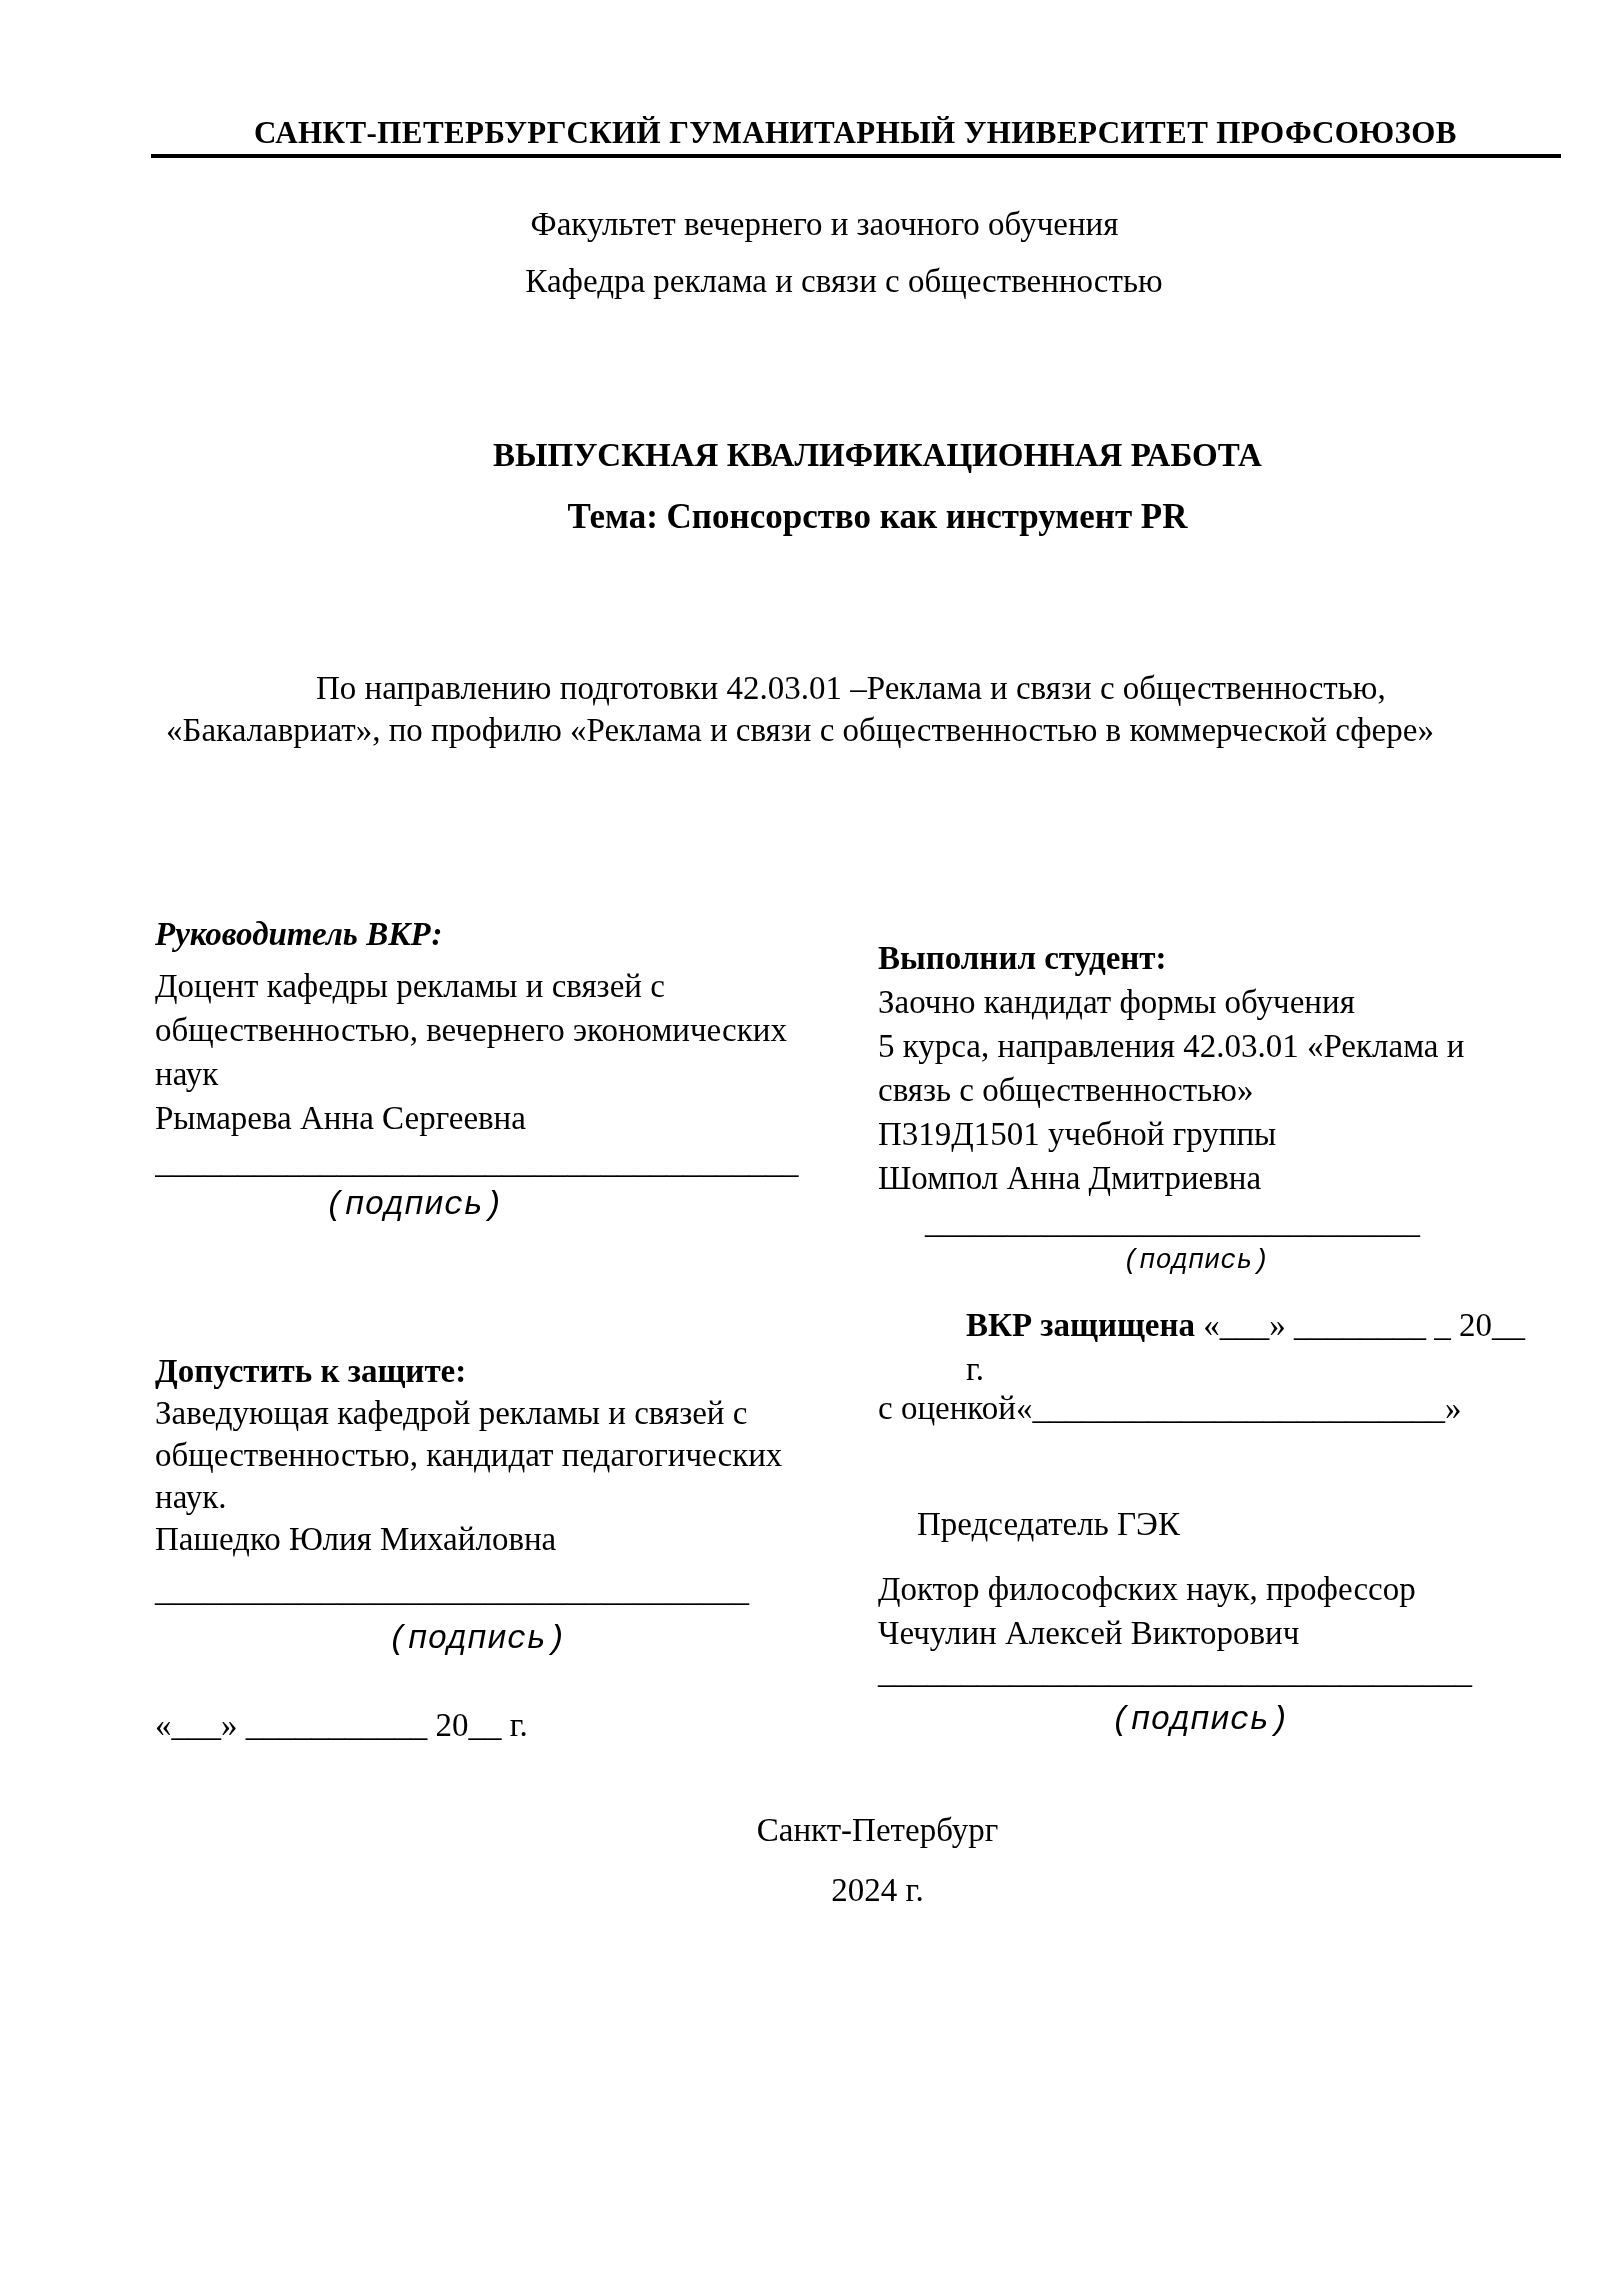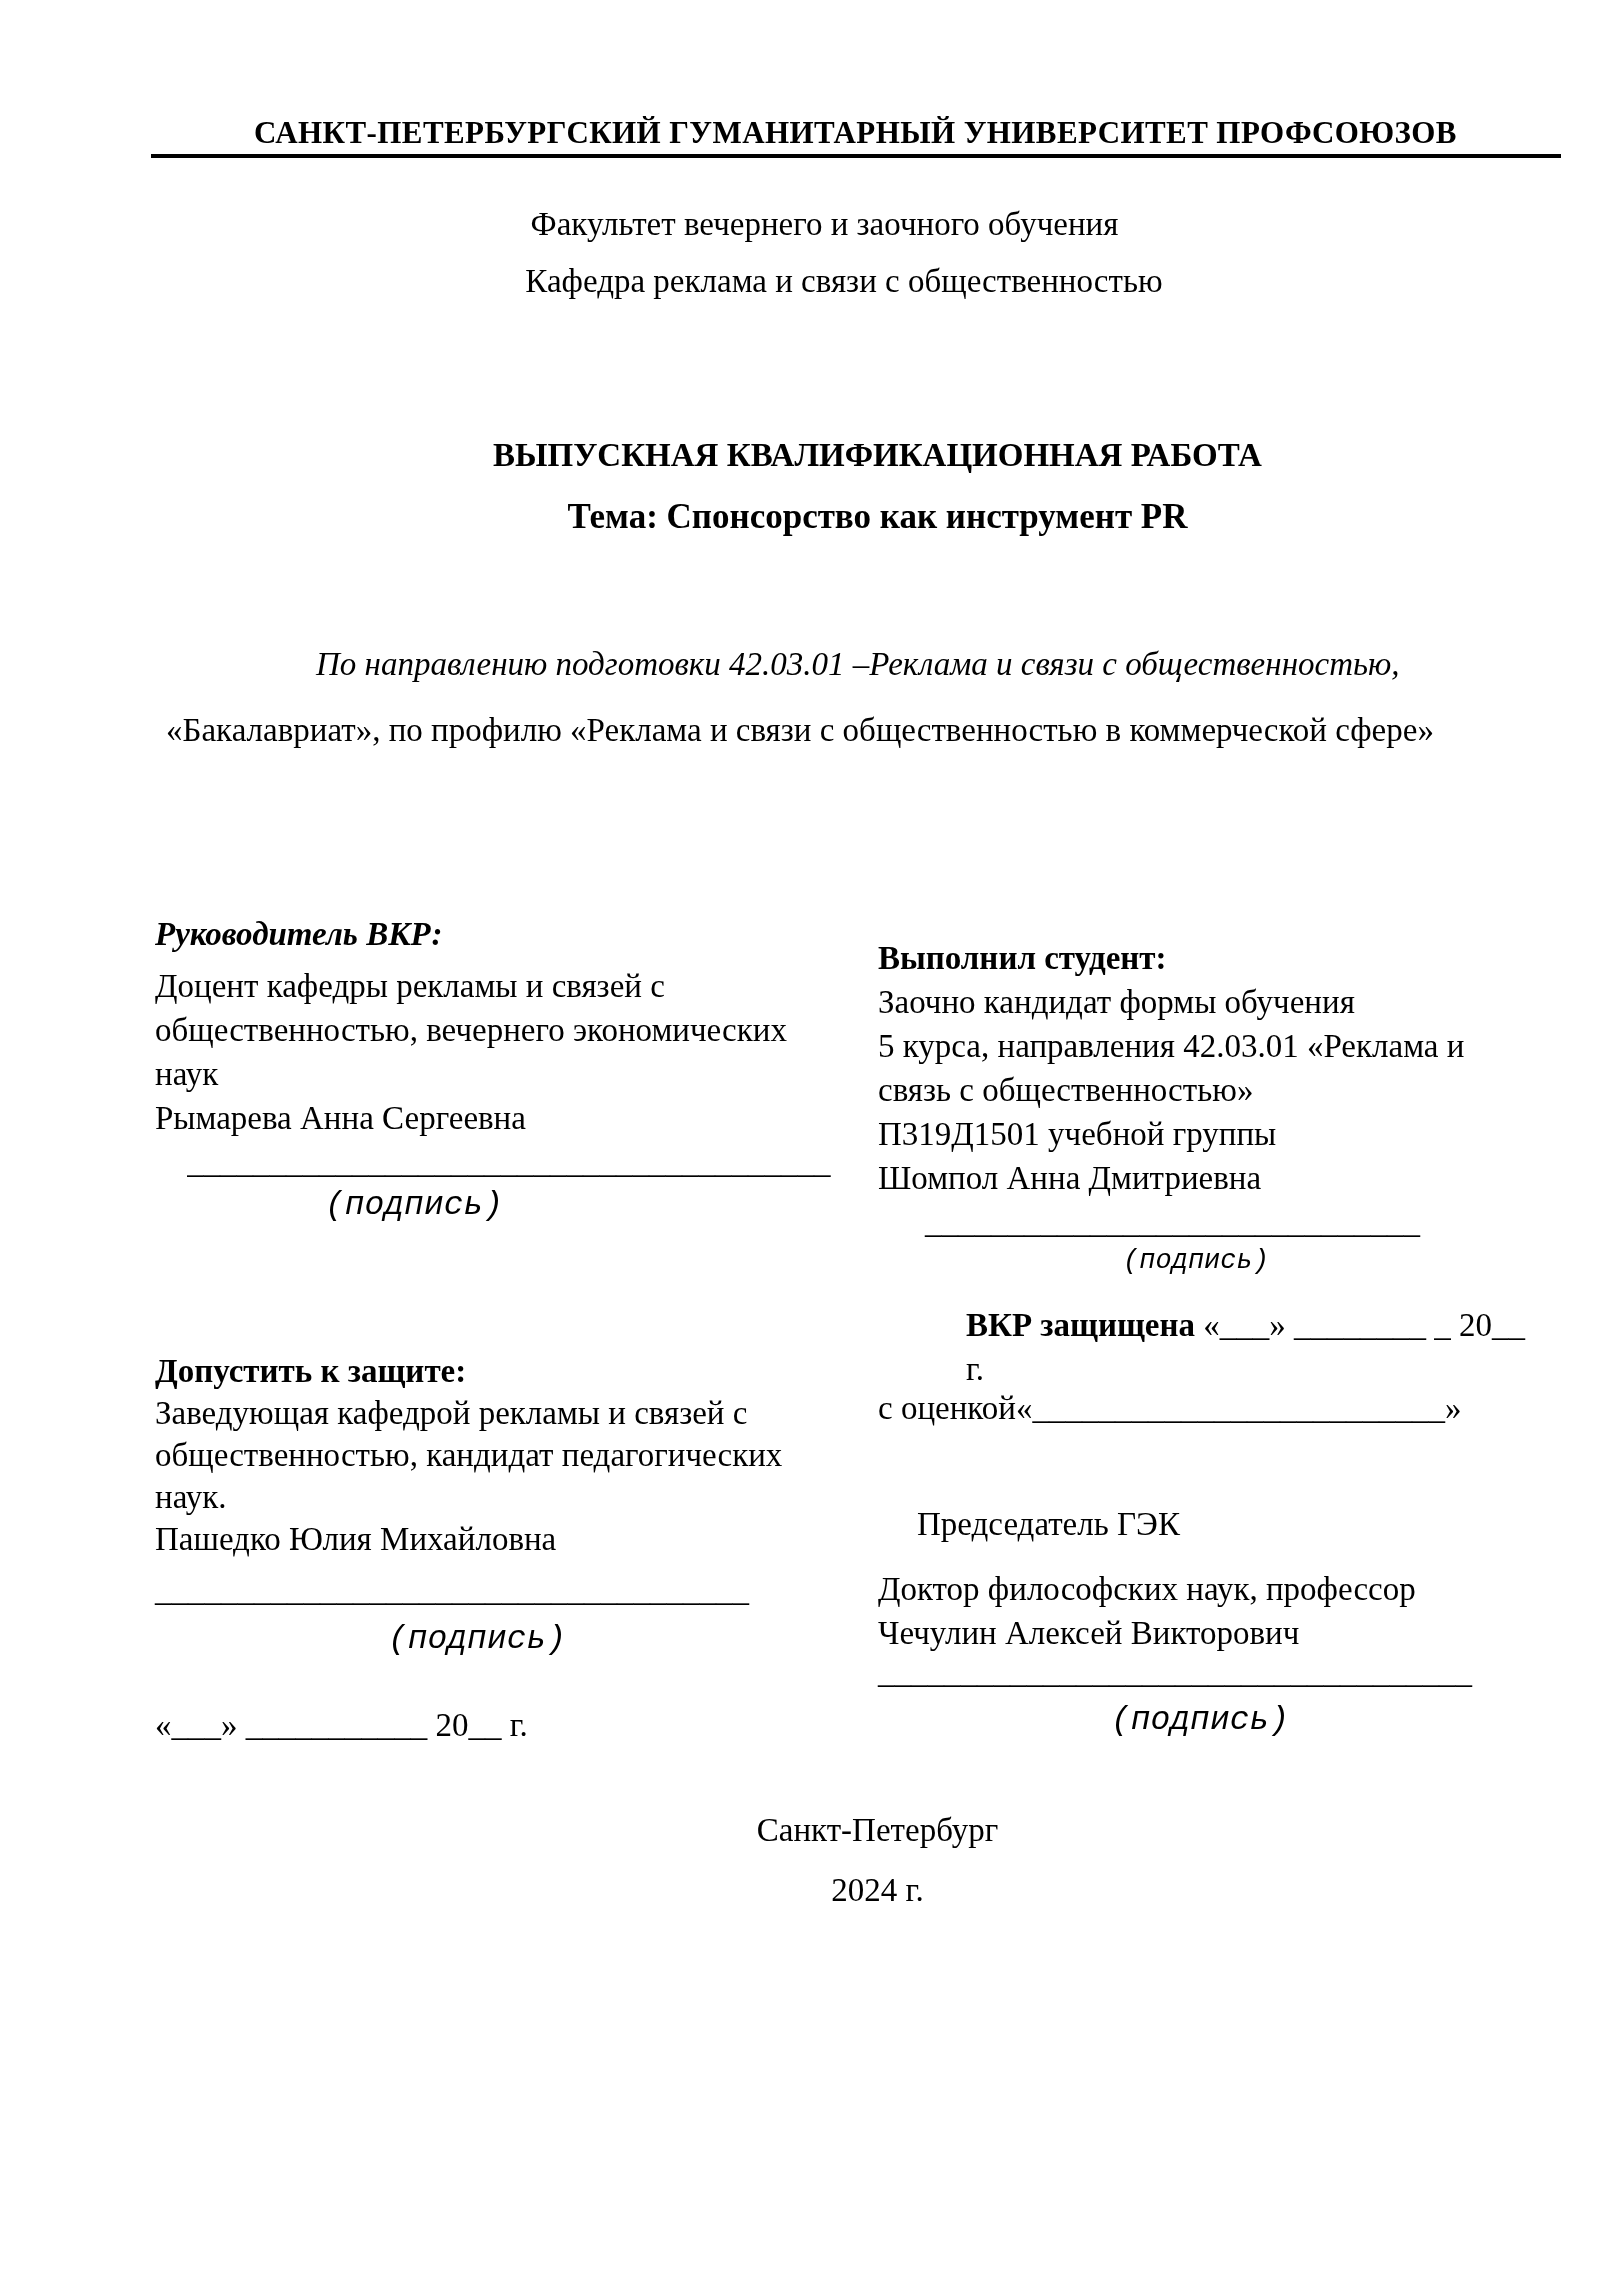--- a/index.html
+++ b/index.html
@@ -18,30 +18,30 @@
 <body>
 
 <div class="abs hdr">САНКТ-ПЕТЕРБУРГСКИЙ ГУМАНИТАРНЫЙ УНИВЕРСИТЕТ ПРОФСОЮЗОВ</div>
 <div class="hrule"></div>
 <div class="abs t c" style="left:0;width:1649px;top:204px;">Факультет вечернего и заочного обучения</div>
 <div class="abs t c" style="left:0;width:1688px;top:261px;">Кафедра реклама и связи с общественностью</div>
 
 <div class="abs t b c" style="left:0;width:1755px;top:435px;">ВЫПУСКНАЯ КВАЛИФИКАЦИОННАЯ РАБОТА</div>
 <div class="abs t b c" style="left:0;width:1755px;top:495px;font-size:35px;">Тема: Спонсорство как инструмент PR</div>
 
-<div class="abs t" style="left:316px;top:644px;font-style:italic;">По направлению подготовки 42.03.01 –Реклама и связи с общественностью,</div>
+<div class="abs t" style="left:316px;top:668px;">По направлению подготовки 42.03.01 –Реклама и связи с общественностью,</div>
 <div class="abs t" style="left:166px;top:710px;">«Бакалавриат», по профилю «Реклама и связи с общественностью в коммерческой сфере»</div>
 
 <div class="blk" style="left:155px;top:912px;width:691px;">
   <div class="b" style="margin-bottom:7.9px;font-style:italic;">Руководитель ВКР:</div>
   <div>Доцент кафедры рекламы и связей с</div>
   <div>общественностью, вечернего экономических</div>
   <div>наук</div>
   <div>Рымарева Анна Сергеевна</div>
-  <div style="height:44px;overflow:hidden;white-space:nowrap;margin-left:32px;">_______________________________________</div>
+  <div style="height:44px;overflow:hidden;white-space:nowrap;">_______________________________________</div>
   <div class="i c" style="width:518px;">(подпись)</div>
 </div>
 
 <div class="blk" style="left:878px;top:912px;width:707px;margin-top:24px;">
   <div class="b">Выполнил студент:</div>
   <div>Заочно кандидат формы обучения</div>
   <div>5 курса, направления 42.03.01 «Реклама и</div>
   <div>связь с общественностью»</div>
   <div>П319Д1501 учебной группы</div>
   <div>Шомпол Анна Дмитриевна</div>

